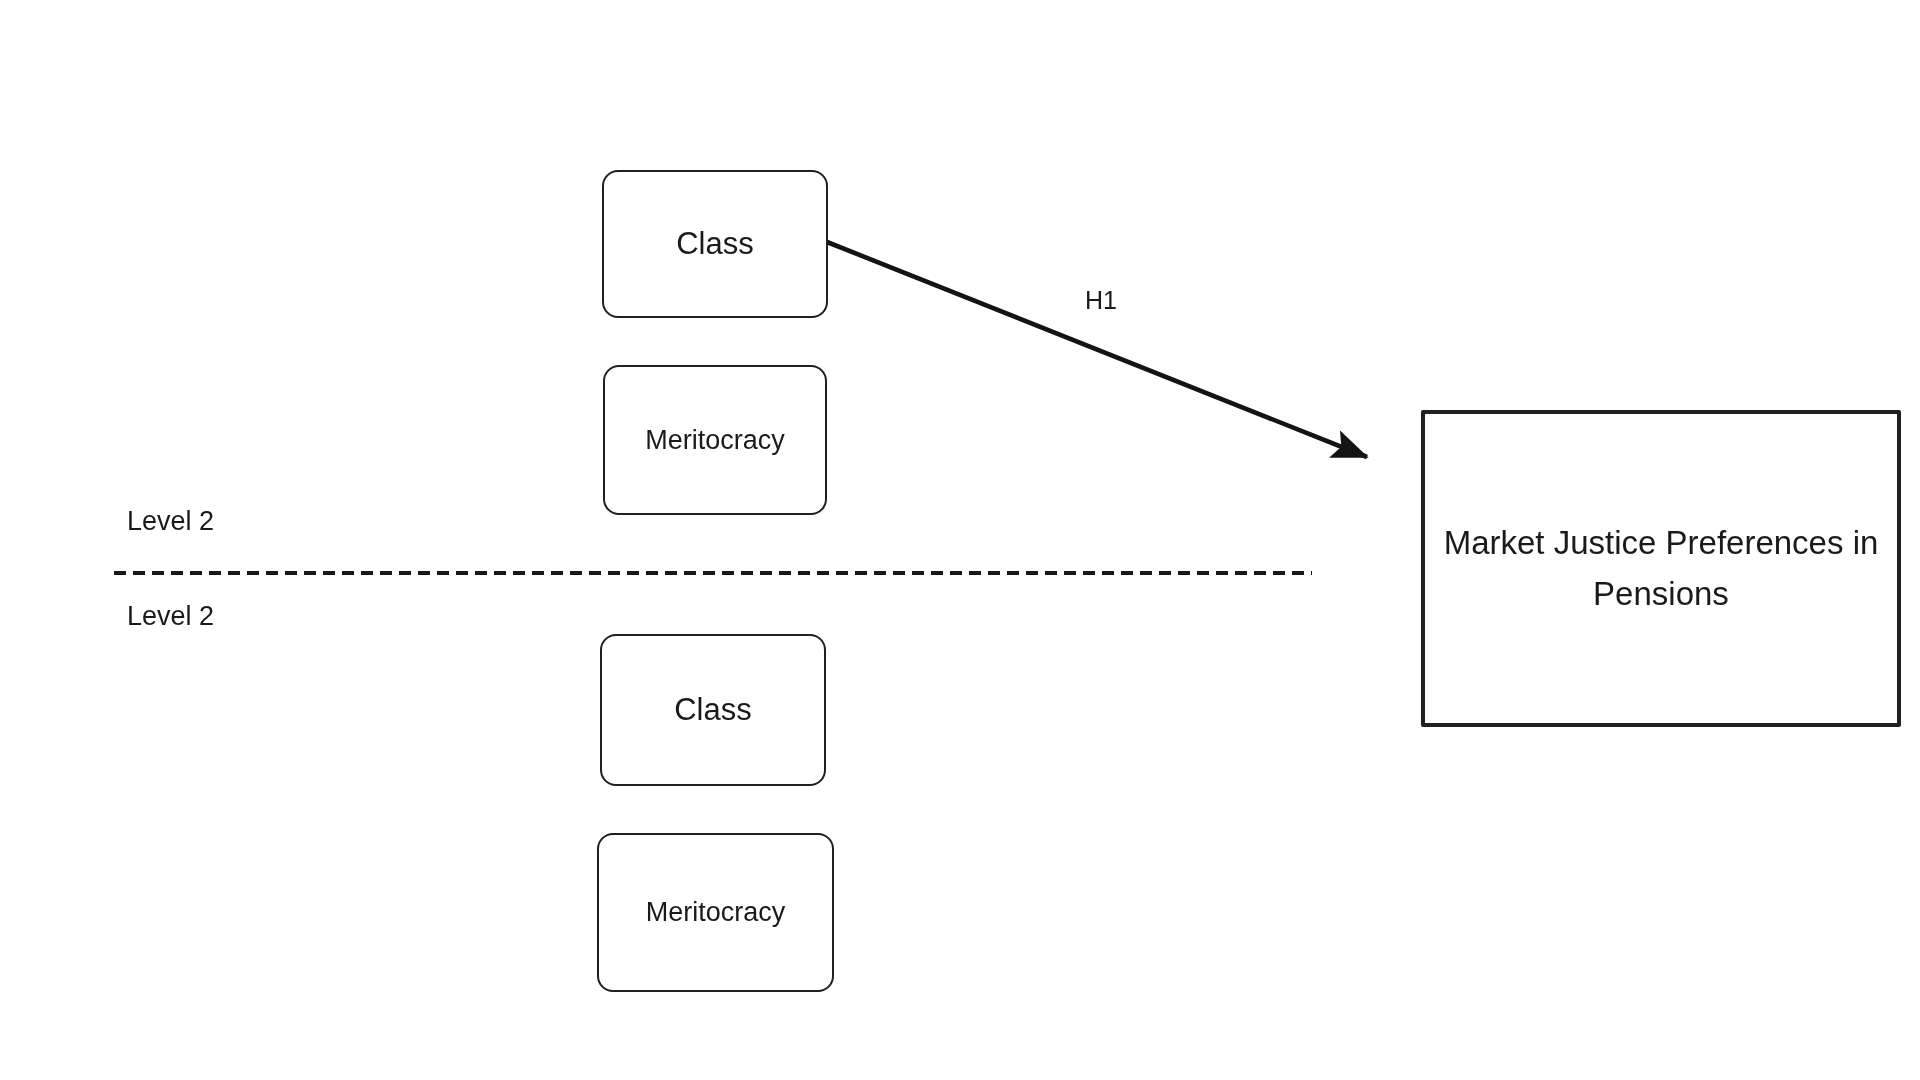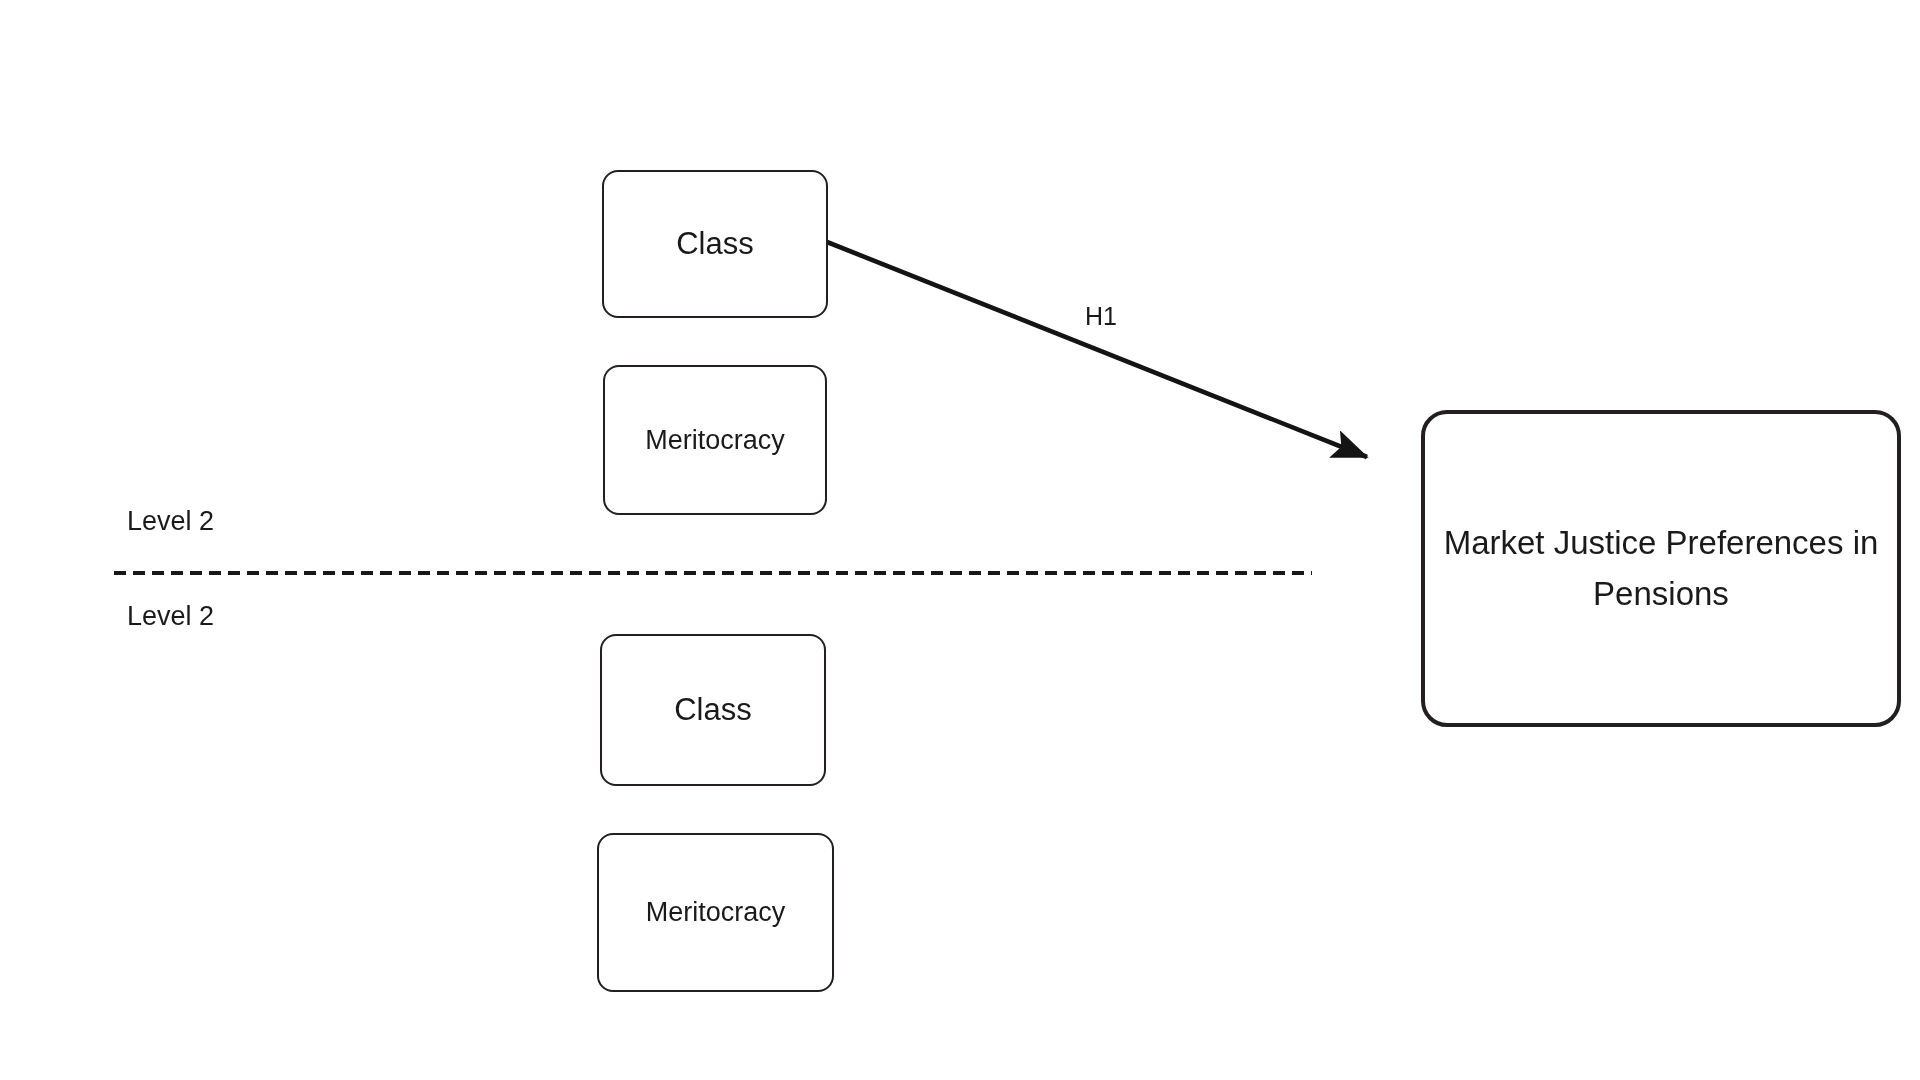--- a/index.html
+++ b/index.html
@@ -77,21 +77,21 @@
     font-size: 27px;
   }
 
   
   #node-outcome {
     left: 1421px;
     top: 410px;
     width: 480px;
     height: 317px;
     border: 4px solid #231f20;
-    border-radius: 26px;
+    border-radius: 2px;
     font-size: 33px;
     line-height: 1.52;
   }
 
   
   #level-separator {
     position: absolute;
     left: 114px;
     top: 571px;
     width: 1198px;
@@ -118,21 +118,20 @@
   #level-1-label { left: 127px; top: 601px; }
 
   
   #hypothesis-label-h1 {
     position: absolute;
     left: 1085px;
     top: 286px;
     font-size: 25px;
     color: #1a1a1a;
     white-space: nowrap;
-    margin-top: 16px;
   }
 
   
   #arrow-layer {
     position: absolute;
     left: 0;
     top: 0;
     width: 1920px;
     height: 1080px;
     pointer-events: none;

